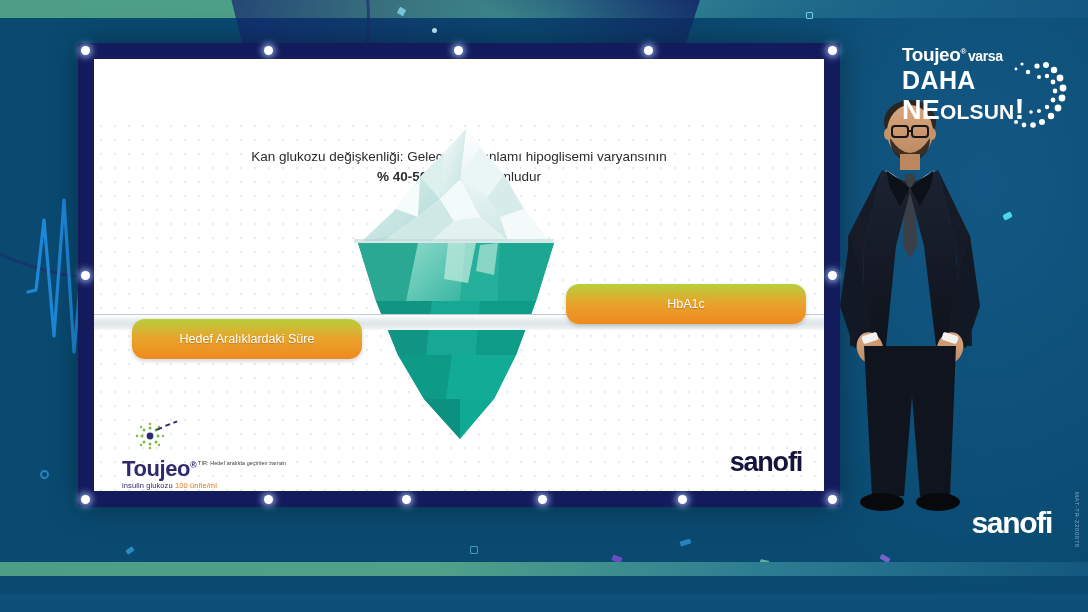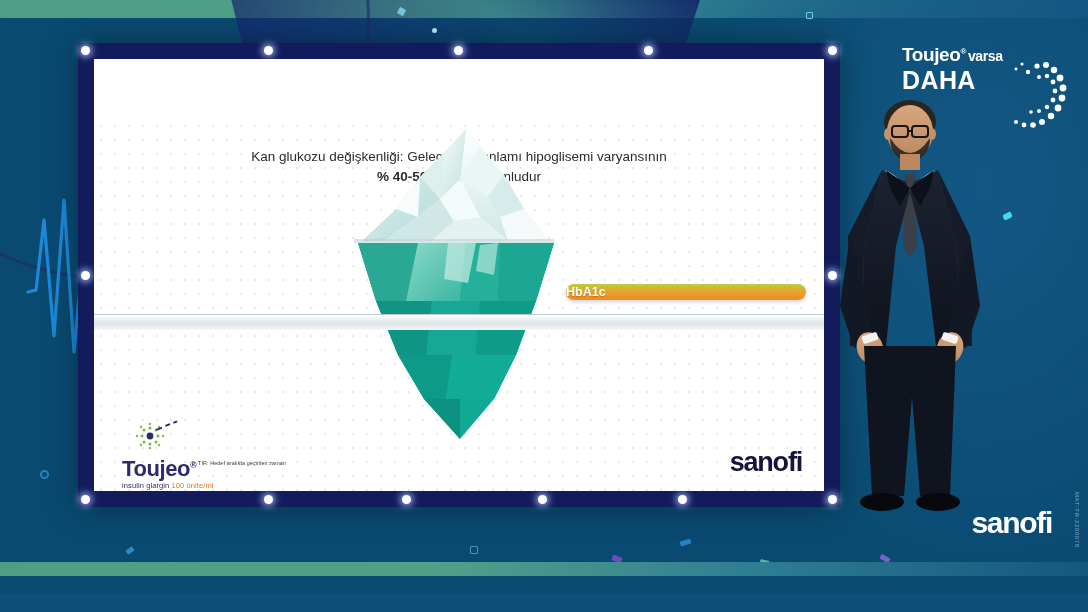--- a/index.html
+++ b/index.html
@@ -91,23 +91,23 @@
     position:absolute; left:0; top:195px; width:730px; height:16px;
     background:linear-gradient(180deg,#ffffff 0%, #e9edef 35%, #dfe5e8 60%, #f4f6f7 100%);
     border-top:1px solid rgba(150,170,180,.55);
   }
 
   
   .iceberg { position:absolute; left:254px; top:-6px; }
 
   
   .pill {
-    position:absolute; height:16px; border-radius:13px;
-    display:flex; align-items:center; justify-content:flex-start;
-    color:#ffffff; font-weight:bold; font-size:12.5px;
+    position:absolute; height:40px; border-radius:13px;
+    display:flex; align-items:center; justify-content:center;
+    color:#ffffff; font-weight:normal; font-size:12.5px;
     text-shadow:0 1px 1px rgba(0,0,0,.22);
     box-shadow:0 2px 4px rgba(0,0,0,.18);
   }
   .pill-tir {
     left:38px; top:200px; width:230px;
     background:linear-gradient(180deg,#b7cf3c 0%, #e8a32b 48%, #ef8a1e 100%);
   }
   .pill-hba1c {
     left:472px; top:165px; width:240px;
     background:linear-gradient(180deg,#b7cf3c 0%, #e8a32b 48%, #ef8a1e 100%);
@@ -304,20 +304,23 @@
         <polygon points="104,242 168,242 146,286 98,286" fill="#12ac96"></polygon>
 
         <polygon points="76,286 146,286 112,326" fill="#0fa994"></polygon>
         <polygon points="76,286 112,286 112,326" fill="#0c9181"></polygon>
       </svg>
 
       <div class="waterline"></div>
 
       <div class="pill pill-hba1c">
         <span>HbA1c</span>
+      </div>
+      <div class="pill pill-tir">
+        <span>Hedef Aralıklardaki Süre</span>
       </div>
 
       <div class="toujeo-logo">
         <svg width="54" height="34" viewBox="0 0 54 34" style="display:block;margin:0 auto 1px 8px;">
           <g fill="#7dbb3e">
             <circle cx="20" cy="17" r="1.6"></circle>
               <circle cx="20" cy="9" r="1.5"></circle>
             <circle cx="26" cy="11" r="1.5"></circle>
               <circle cx="28" cy="17" r="1.5"></circle>
             <circle cx="26" cy="23" r="1.5"></circle>
@@ -335,21 +338,21 @@
               <circle cx="11" cy="8" r="1.2"></circle>
           </g>
           <circle cx="20" cy="17" r="3.4" fill="#2e2a6e"></circle>
           <g fill="#2e2a6e">
             <rect x="26" y="10" width="6" height="2" transform="rotate(-22 26 10)"></rect>
             <rect x="35" y="6" width="5" height="2" transform="rotate(-22 35 6)"></rect>
             <rect x="43" y="3" width="4" height="2" transform="rotate(-22 43 3)"></rect>
           </g>
         </svg>
         <div class="toujeo-word"><span>Toujeo</span><sup>®</sup></div>
-        <div class="toujeo-sub"><span>insulin glargin</span> <span class="org">100 ünite/ml</span></div>
+        <div class="toujeo-sub"><span>insulin glukozu</span> <span class="org">100 ünite/ml</span></div>
       </div>
 
       <div class="footnote">TIR: Hedef aralıkta geçirilen zaman</div>
 
       <div class="sanofi-slide">sanofi</div>
     </div>
   </div>
 
   <svg class="presenter" width="180" height="470" viewBox="0 0 180 470">
     <defs>
@@ -402,20 +405,21 @@
 
     <path d="M44,250 L136,250 L130,400 L100,400 L92,300 L84,400 L52,400 Z" fill="#0f141e"></path>
 
     <ellipse cx="62" cy="406" rx="22" ry="9" fill="#08090d"></ellipse>
     <ellipse cx="118" cy="406" rx="22" ry="9" fill="#08090d"></ellipse>
   </svg>
 
   <div class="brand">
     <div class="brand-l1"><span>Toujeo</span><sup>®</sup><span class="varsa">varsa</span></div>
     <div class="brand-l2">DAHA</div>
+    <div class="brand-l3"><span class="ne">NE</span><span class="olsun">OLSUN</span><span class="bang">!</span></div>
     <svg width="80" height="96" viewBox="0 0 80 96" style="position:absolute;right:-2px;top:12px;">
       <g fill="#ffffff">
         <circle cx="36" cy="20" r="2.2"></circle>
           <circle cx="45" cy="14" r="2.6"></circle>
         <circle cx="54" cy="13" r="3"></circle>
           <circle cx="62" cy="18" r="3.2"></circle>
         <circle cx="68" cy="26" r="3.4"></circle>
           <circle cx="71" cy="36" r="3.4"></circle>
         <circle cx="70" cy="46" r="3.4"></circle>
           <circle cx="66" cy="56" r="3.4"></circle>

